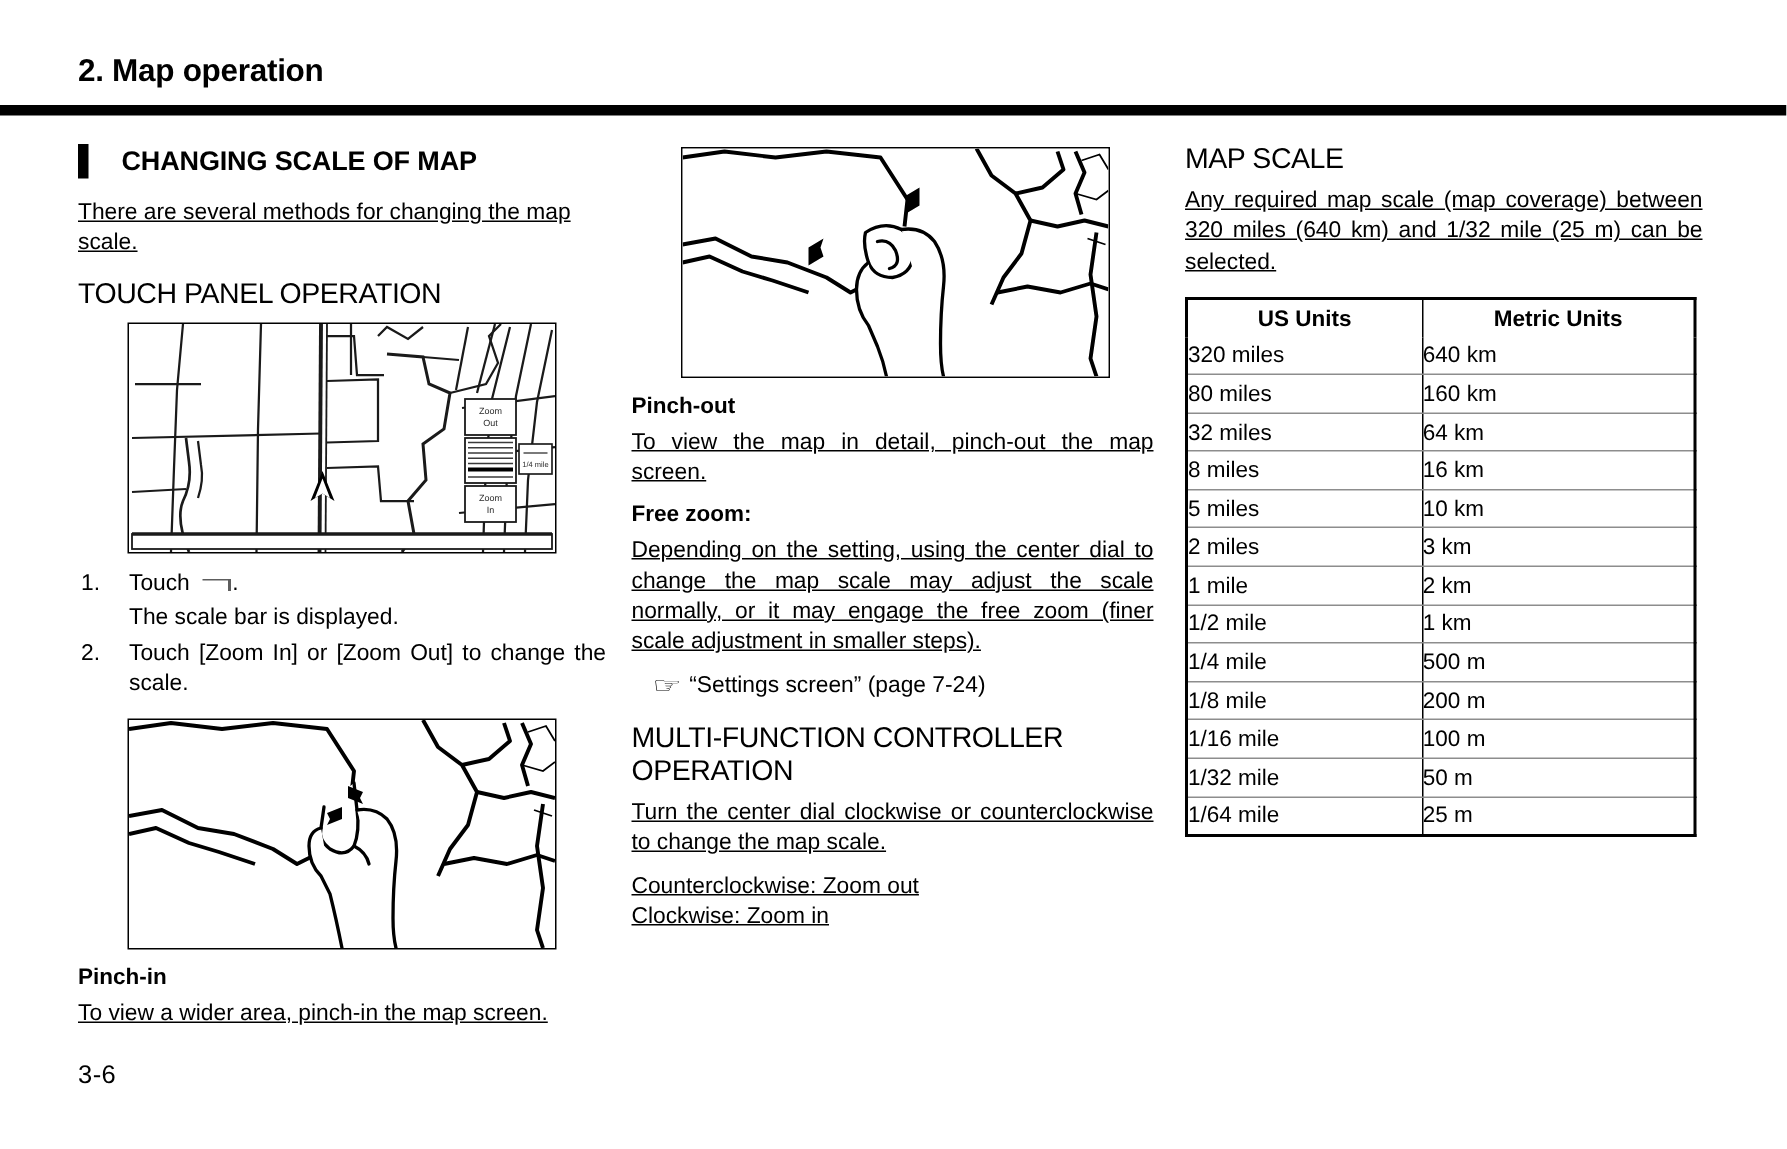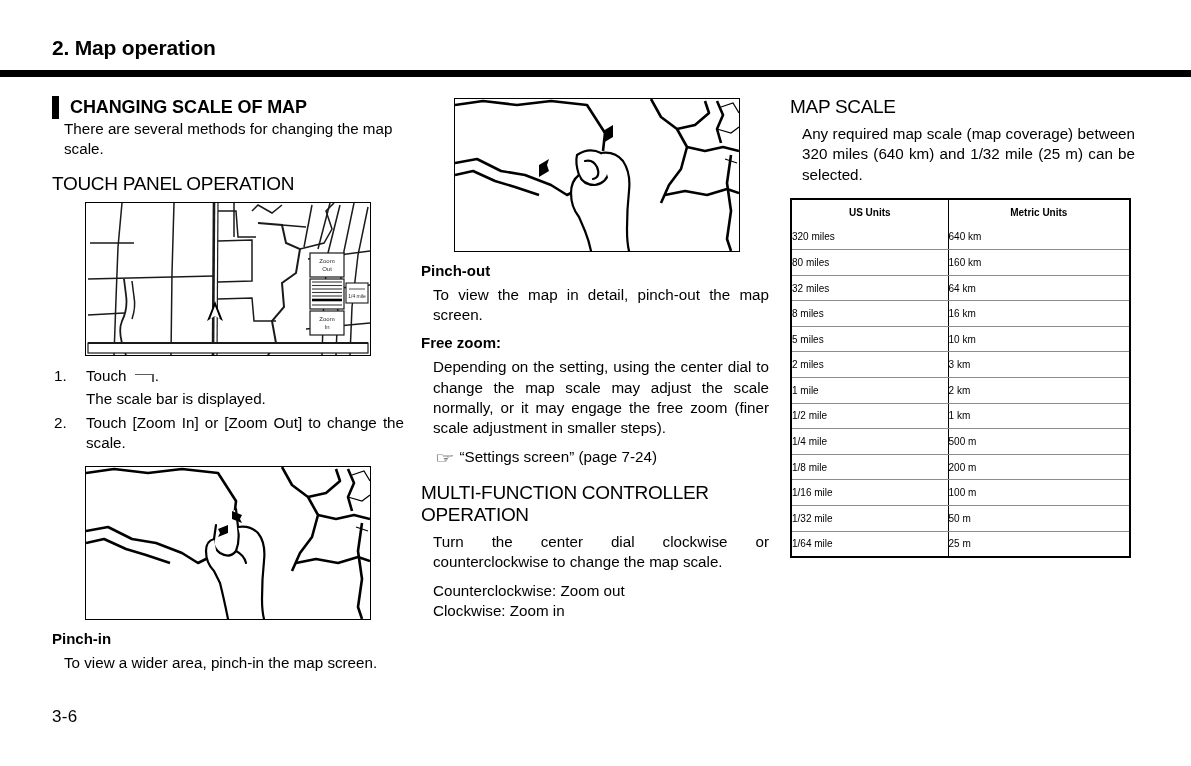--- a/index.html
+++ b/index.html
@@ -47,21 +47,22 @@
     top: 96px;
   }
   .col-left   { left: 52px;  width: 352px; }
   .col-mid    { left: 421px; width: 348px; }
   .col-right  { left: 790px; width: 345px; }
 
   
   .h1-bar {
     display: flex;
     align-items: center;
-    gap: 11px;
+    gap: 22px;
+    margin-bottom: 13px;
   }
   .h1-bar .bar {
     width: 7px;
     height: 23px;
     background: #000;
     flex: 0 0 auto;
   }
   .h1-bar .txt {
     font-size: 18px;
     font-weight: bold;
@@ -77,22 +78,23 @@
   .h3 {
     font-size: 15px;
     font-weight: bold;
     margin: 1px 0 6px 0;
   }
 
   
   p.body {
     font-size: 15.2px;
     line-height: 1.33;
-    margin: 0 0 9px 12px;
+    margin: 0 0 9px 0;
     text-align: justify;
+    text-decoration: underline;
   }
   p.body.last { margin-bottom: 0; }
   p.nojust { text-align: left; }
 
   
   ol.steps {
     list-style: none;
     margin: 4px 0 0 0;
     padding: 0;
     font-size: 15.2px;
@@ -169,21 +171,21 @@
 
   
   table.scale-table {
     border-collapse: collapse;
     width: 341px;
     margin-top: 13px;
     border: 2.4px solid #000;
   }
   table.scale-table th,
   table.scale-table td {
-    font-size: 10px;
+    font-size: 15px;
     height: 24.6px;
     padding: 0;
     border-bottom: 1.6px solid #8d8d8d;
     border-right: 1.6px solid #000;
   }
   table.scale-table th:last-child,
   table.scale-table td:last-child { border-right: none; }
   table.scale-table tr:last-child th,
   table.scale-table tr:last-child td { border-bottom: none; }
   table.scale-table th {

